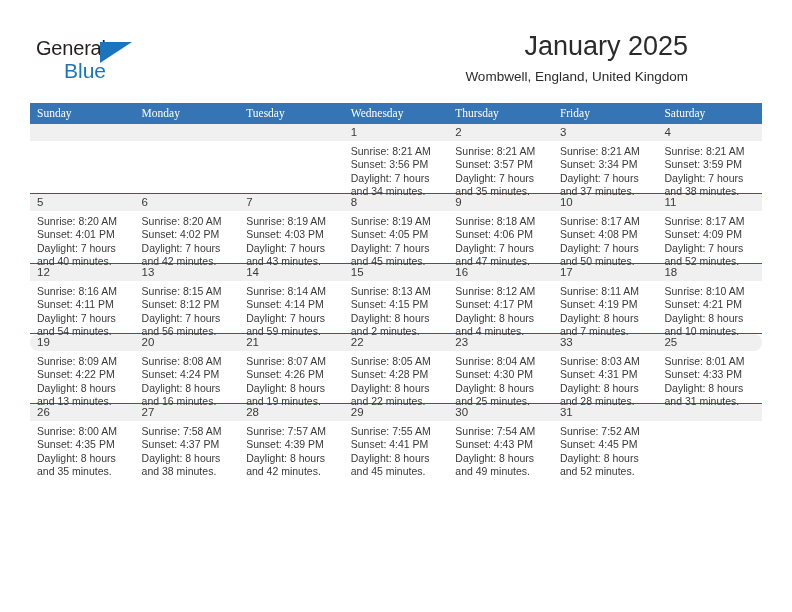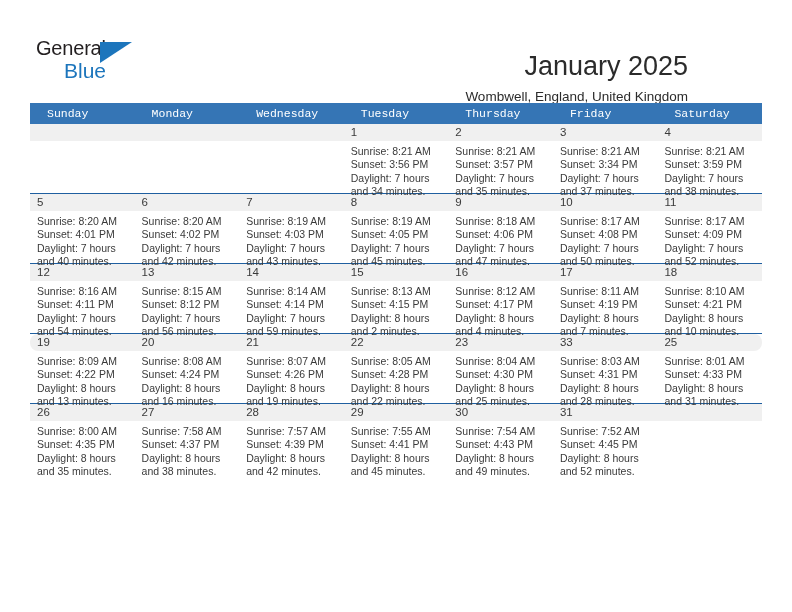--- a/index.html
+++ b/index.html
@@ -59,21 +59,20 @@
     color: #1c75bc;
     line-height: 25px;
     font-family: "Liberation Sans", sans-serif;
   }
 
   .title-block {
     position: absolute;
     right: 36px;
     top: 30px;
     text-align: right;
-    margin-top: 20px;
   }
   .cal-title {
     font-size: 27px;
     color: #2b2b2b;
     line-height: 32px;
     white-space: nowrap;
     font-family: "Liberation Sans", sans-serif;
   }
   .cal-subtitle {
     margin-top: 6px;
@@ -95,22 +94,22 @@
     display: flex;
     width: 732px;
     height: 21px;
     background: #3575B5;
   }
   .dow {
     flex: 1 1 0;
     color: #ffffff;
     font-size: 11.5px;
     line-height: 21px;
-    padding-left: 17px;
-    font-family: Liberation Mono, monospace;
+    padding-left: 7px;
+    font-family: Liberation Serif, serif;
     overflow: hidden;
     white-space: nowrap;
   }
 
   .week {
     width: 732px;
     border-top: 1.6px solid #1F5FA0;
     background: #ffffff;
   }
   .week.first { border-top: none; }
@@ -165,22 +164,22 @@
       <div class="cal-title">January 2025</div>
       <div class="cal-subtitle">Wombwell, England, United Kingdom</div>
     </div>
 
   </div>
 
   <div class="calendar">
     <div class="dow-row" style="background: rgb(53, 117, 181);">
       <div class="dow">Sunday</div>
       <div class="dow">Monday</div>
+      <div class="dow">Tuesday</div>
       <div class="dow">Wednesday</div>
-      <div class="dow">Tuesday</div>
       <div class="dow">Thursday</div>
       <div class="dow">Friday</div>
       <div class="dow">Saturday</div>
     </div>
 
     <div id="weeks-container">
         <div class="week first">
           <div class="daynum-band" style="background: rgb(240, 240, 240);">
             <div class="daynum empty"></div>
             <div class="daynum empty"></div>

